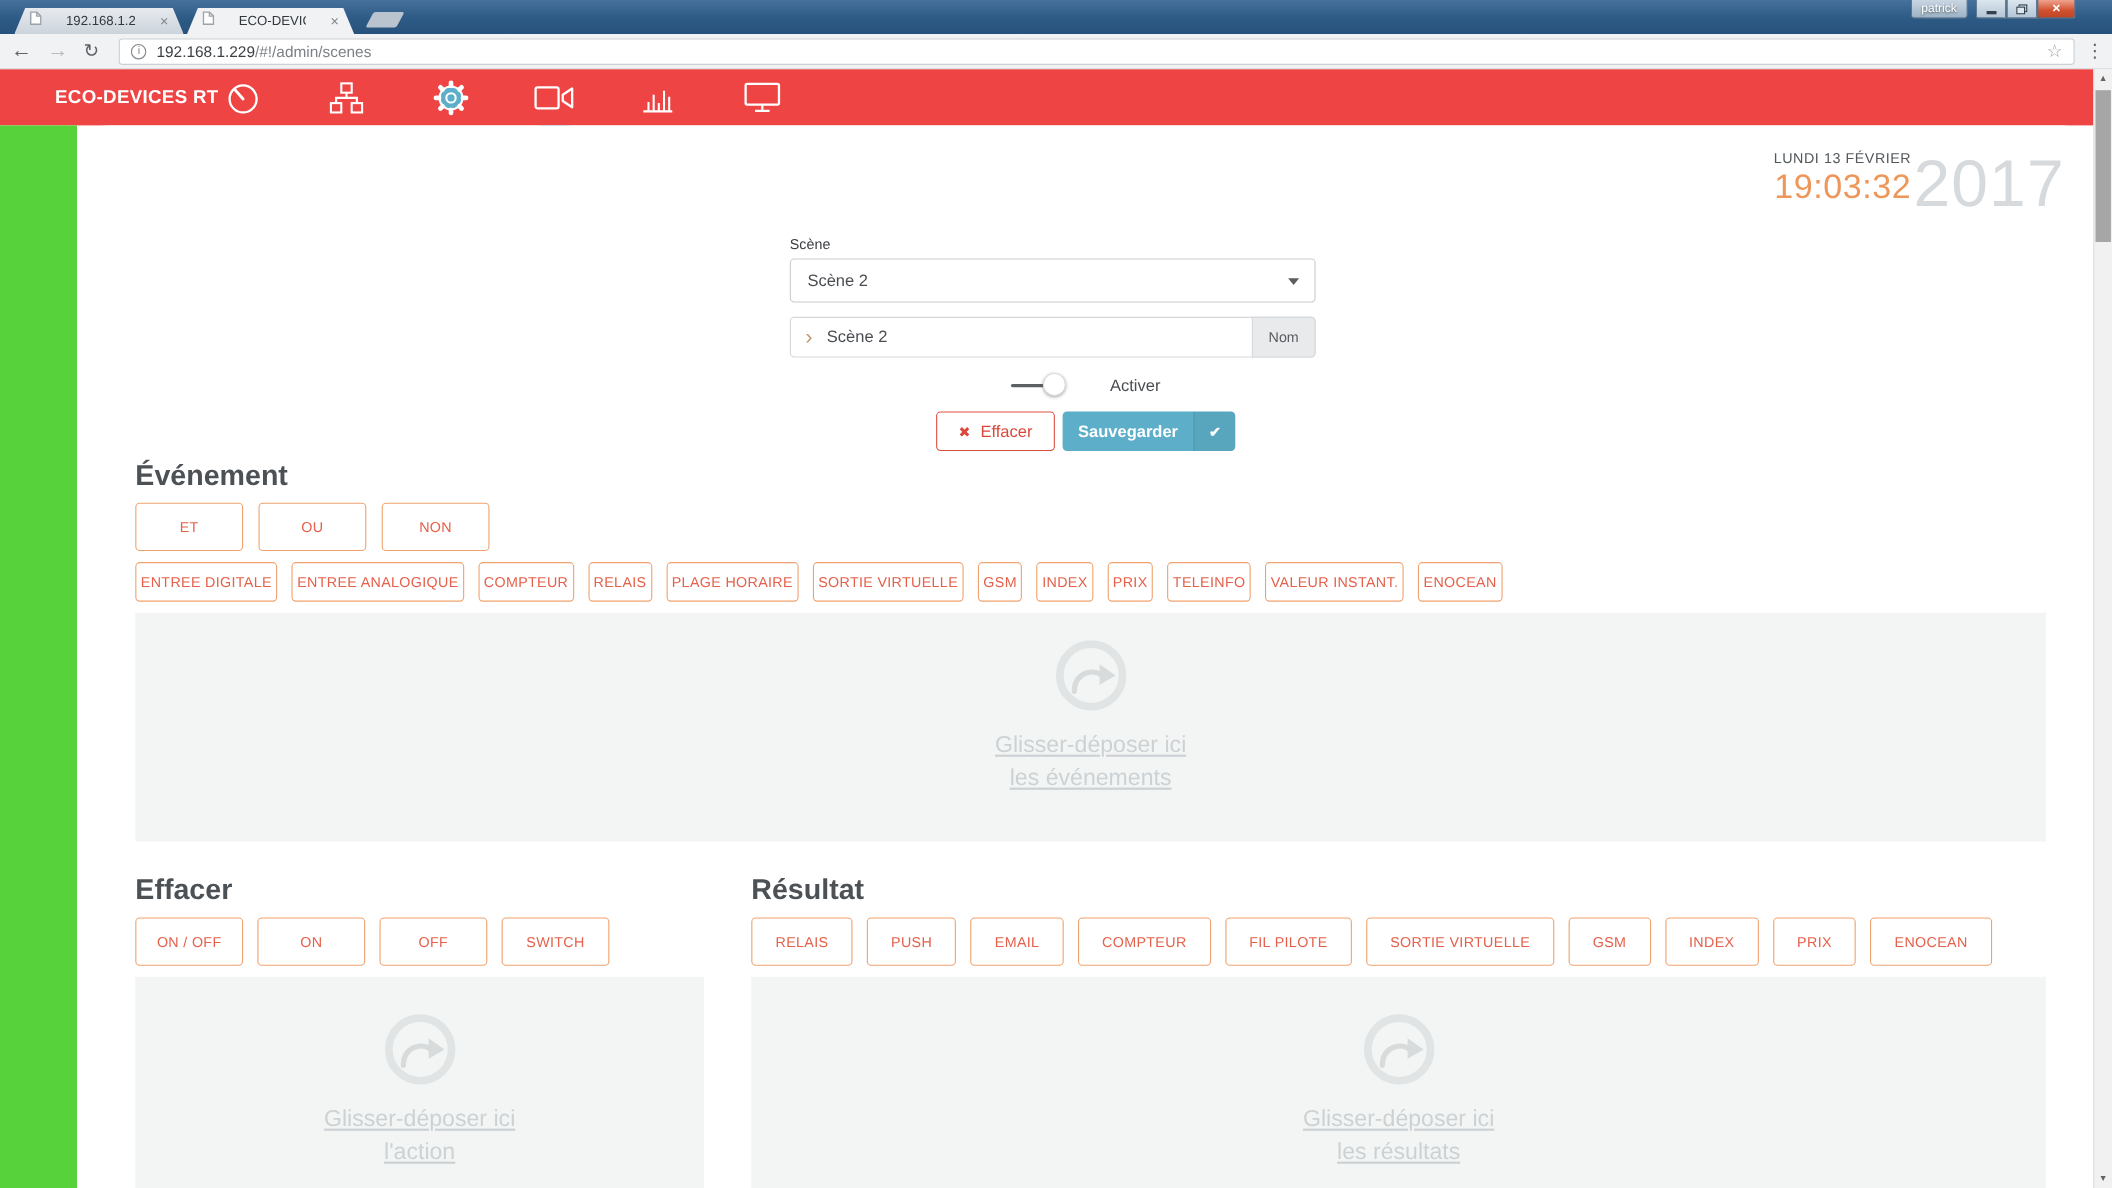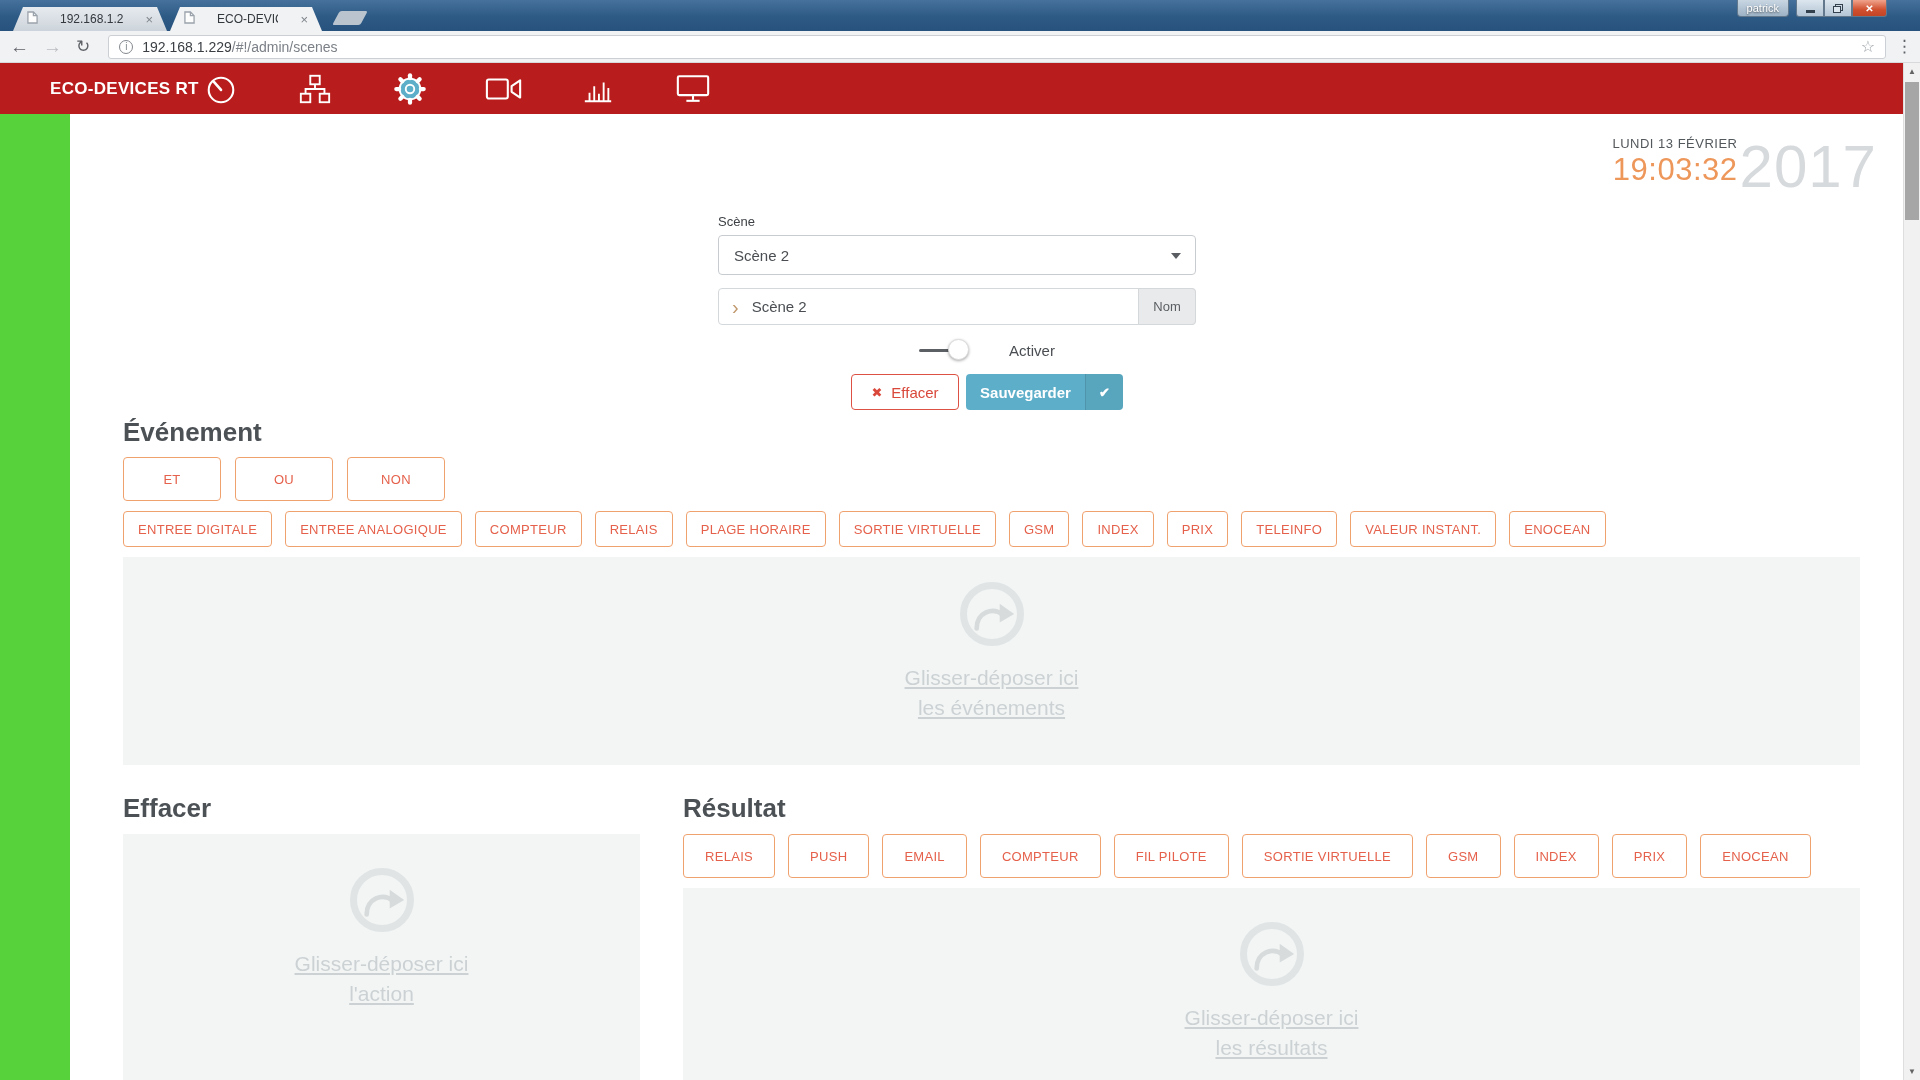--- a/index.html
+++ b/index.html
@@ -46,21 +46,21 @@
   .info-badge { width:14px; height:14px; border:1px solid #82888e; border-radius:50%;
                 color:#82888e; font-size:10px; display:flex; align-items:center; justify-content:center;
                 margin-right:9px; flex-shrink:0; font-style:normal; }
   .url { font-size:14px; white-space:nowrap; }
   .url-host { color:#3b3f43; }
   .url-path { color:#7c8187; }
   .star { margin-left:auto; font-size:16px; color:#9aa0a6; cursor:pointer; }
   .menu-dots { font-size:17px; color:#5f6368; margin-left:10px; width:14px; text-align:center; cursor:pointer; }
 
   
-  .appheader { position:absolute; top:63px; left:0; right:16px; height:51px; background:#b91c1c;text-align:center; }
+  .appheader { position:absolute; top:63px; left:0; right:16px; height:51px; background:#ef4444;text-align:center; }
   .brand { position:absolute; left:50px; top:0; height:51px; display:flex; align-items:center;
            color:#fff; font-size:17px; font-weight:bold; letter-spacing:0.3px; }
   .nav-item { position:absolute; top:0; width:64px; height:51px; display:flex;
               align-items:center; justify-content:center; cursor:pointer; }
   .nav-notch { position:absolute; top:51px; left:490px; width:0; height:0;
                border-left:14px solid transparent; border-right:14px solid transparent;
                border-top:15px solid #5daec9; }
   .admin { position:absolute; right:16px; top:0; height:51px; display:flex; align-items:center; gap:11px; }
   .admin-label { color:#fff; font-size:15px; font-weight:bold; }
 
@@ -113,21 +113,21 @@
   .sec-title { font-size:26px; font-weight:600; color:#4c5156; }
   .sec-ev     { position:absolute; left:53px; top:303px; right:43px; }
   .sec-action { position:absolute; left:53px; top:679px; width:517px; }
   .sec-res    { position:absolute; left:613px; top:679px; width:1177px; }
   .row-logic  { margin-top:9px; display:flex; gap:14px; }
   .row-types  { margin-top:10px; display:flex; gap:13px; }
   .row-bottom { margin-top:10px; display:flex; gap:13px; }
   .obtn { height:44px; background:#fff; border:1px solid #f0a26e; border-radius:4px; color:#e5614b;
           font-size:13px; letter-spacing:0.3px; display:flex; align-items:center; justify-content:center;
           padding:0 16px; cursor:pointer; white-space:nowrap; }
-  .row-types .obtn { height:36px; padding:0 14px; }
+  .row-types .obtn { height:36px; padding:0 4px; }
   .row-bottom .obtn { padding:0 21px; }
   .obtn.fixed { width:98px; padding:0; }
   .dz { background:#f3f5f5; display:flex; flex-direction:column; align-items:center; }
   .dz-ev { margin-top:10px; height:208px; padding-top:25px; }
   .dz-bottom { margin-top:10px; height:330px; padding-top:34px; }
   .dz-circle { width:64px; height:64px; border:7px solid #e0e4e4; border-radius:50%;
                display:flex; align-items:center; justify-content:center; flex-shrink:0; }
   .dz-text { margin-top:17px; font-size:21px; line-height:1.45; color:#ccd2d4; text-align:center;text-decoration:underline; }
 
   
@@ -321,20 +321,26 @@
         </div>
         <div class="dz-text">
           <div>Glisser-déposer ici</div>
           <div>les événements</div>
         </div>
       </div>
     </div>
 
     <div class="sec-action">
       <div class="sec-title">Effacer</div>
+      <div class="row-bottom">
+        <div class="obtn fixed">ON / OFF</div>
+        <div class="obtn fixed">ON</div>
+        <div class="obtn fixed">OFF</div>
+        <div class="obtn fixed">SWITCH</div>
+      </div>
       <div class="dz dz-bottom">
         <div class="dz-circle">
           <svg width="46" height="36" viewBox="0 0 54 42">
               <path d="M9 38 C9 19 28 12 40 22" fill="none" stroke="#d7dbdb" stroke-width="5.5" stroke-linecap="round"></path>
               <path d="M36 9 L53 21 L36 31 Z" fill="#d7dbdb"></path>
             </svg>
         </div>
         <div class="dz-text">
           <div>Glisser-déposer ici</div>
           <div>l'action</div>

